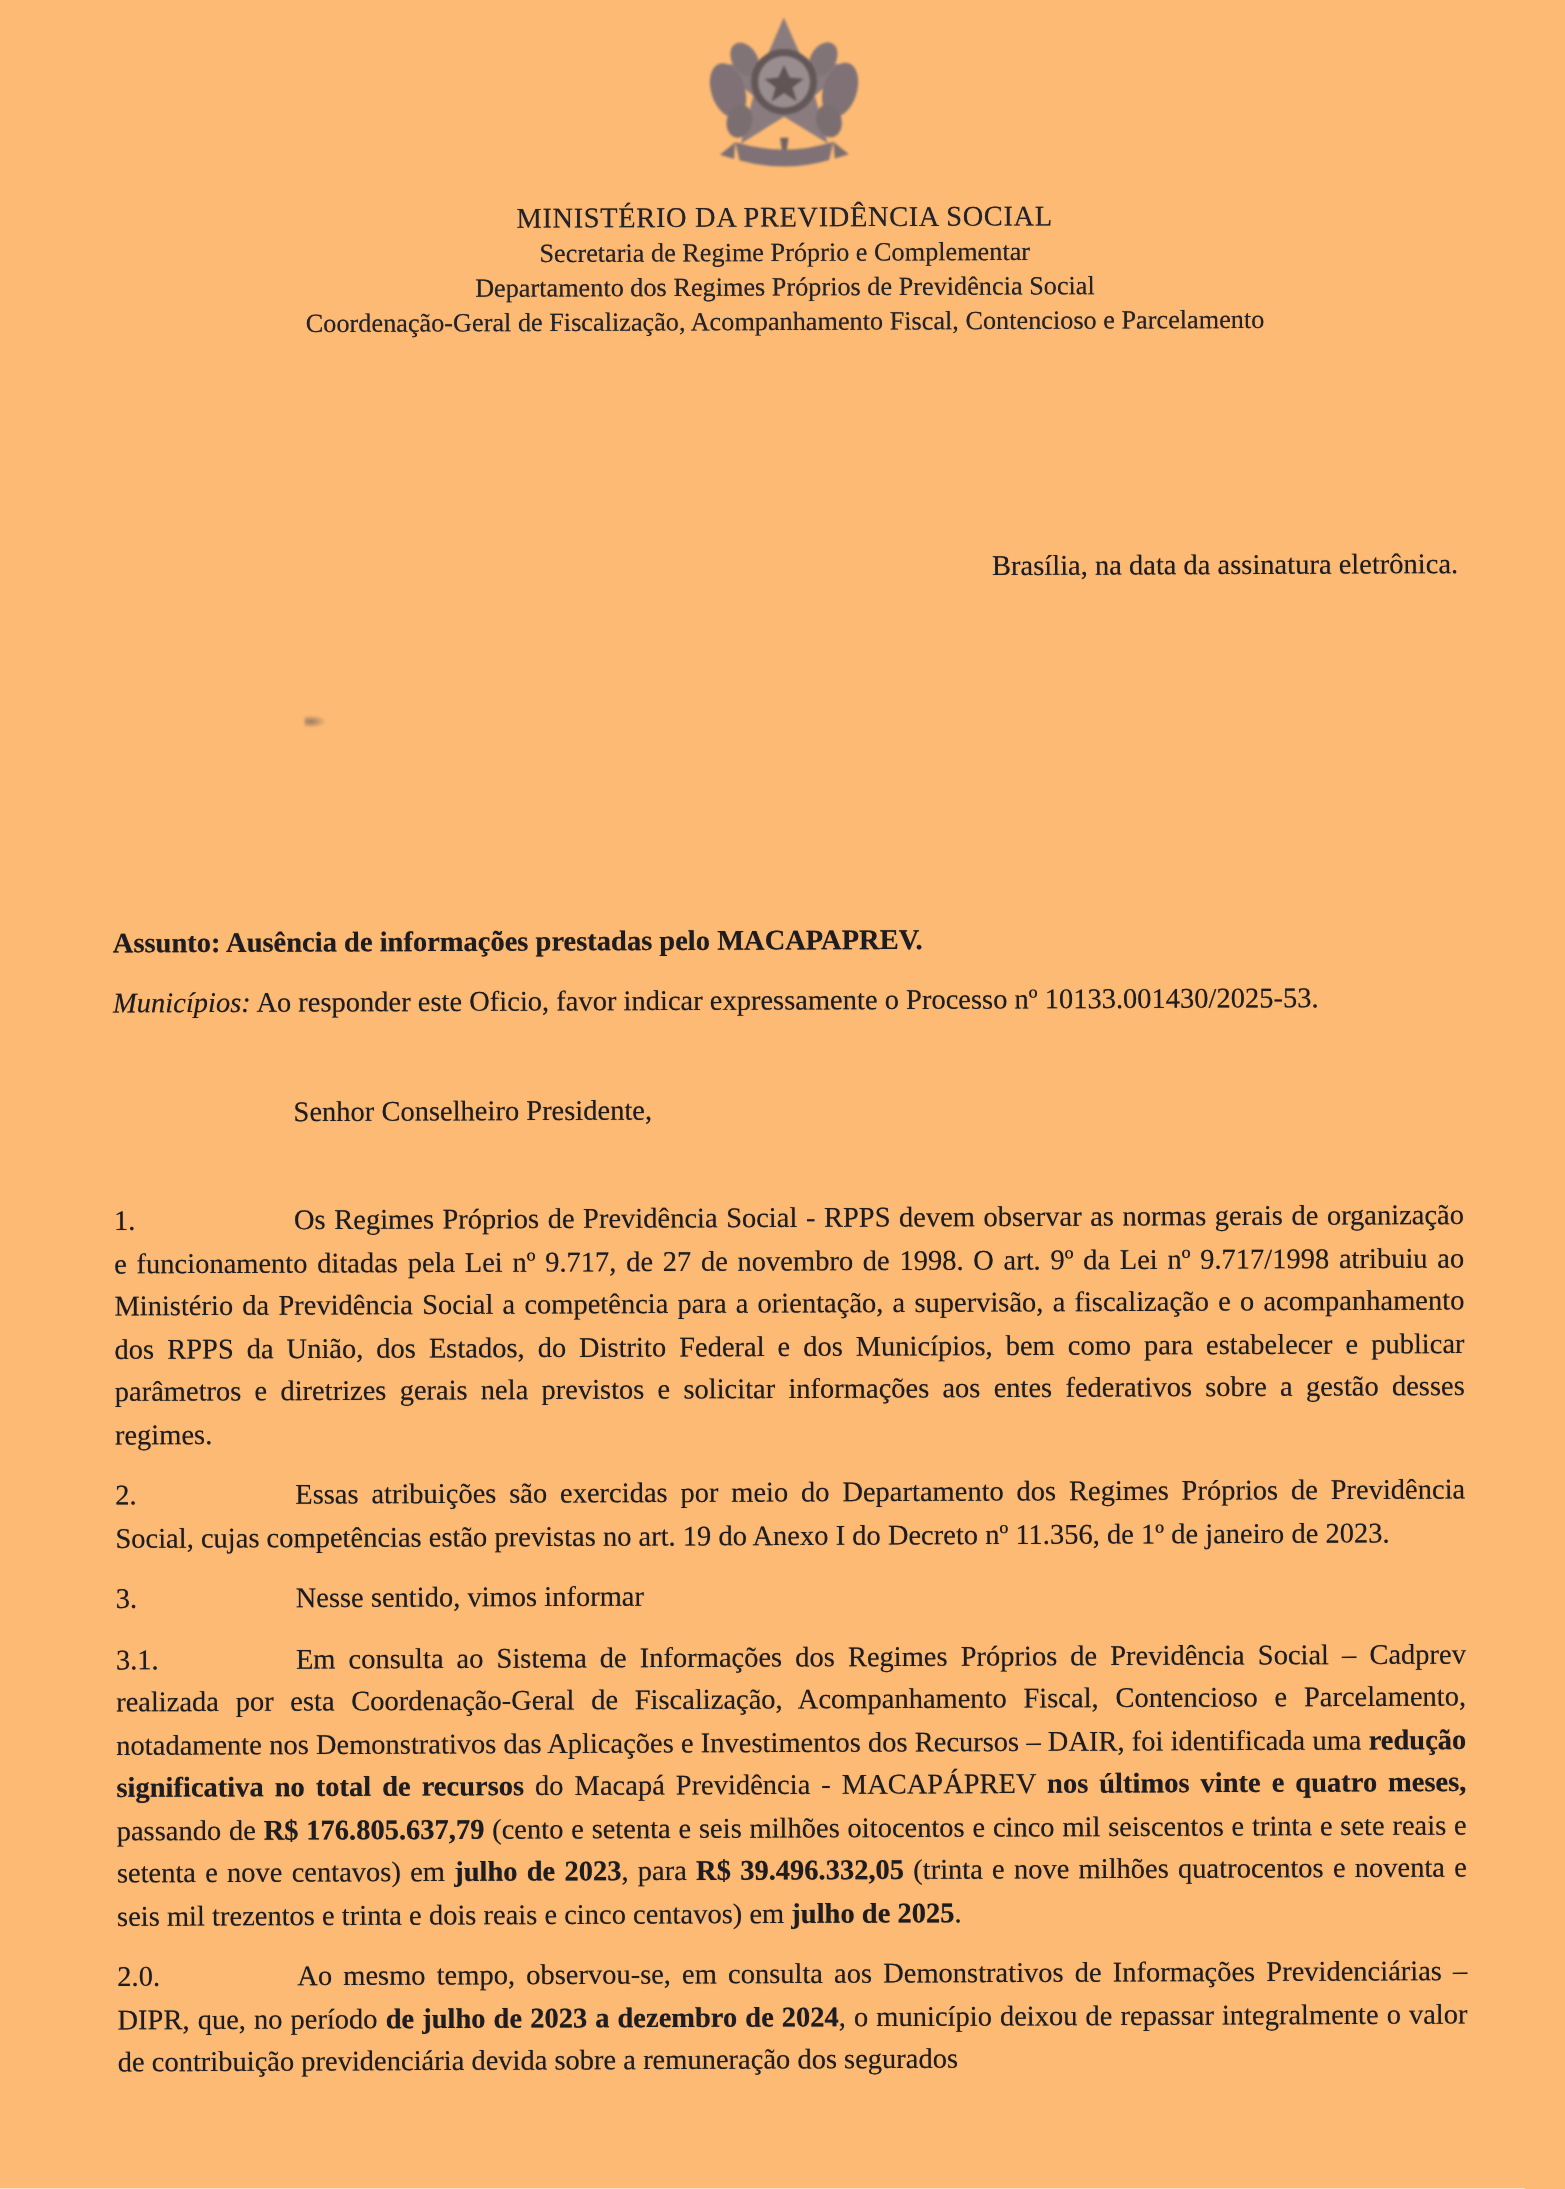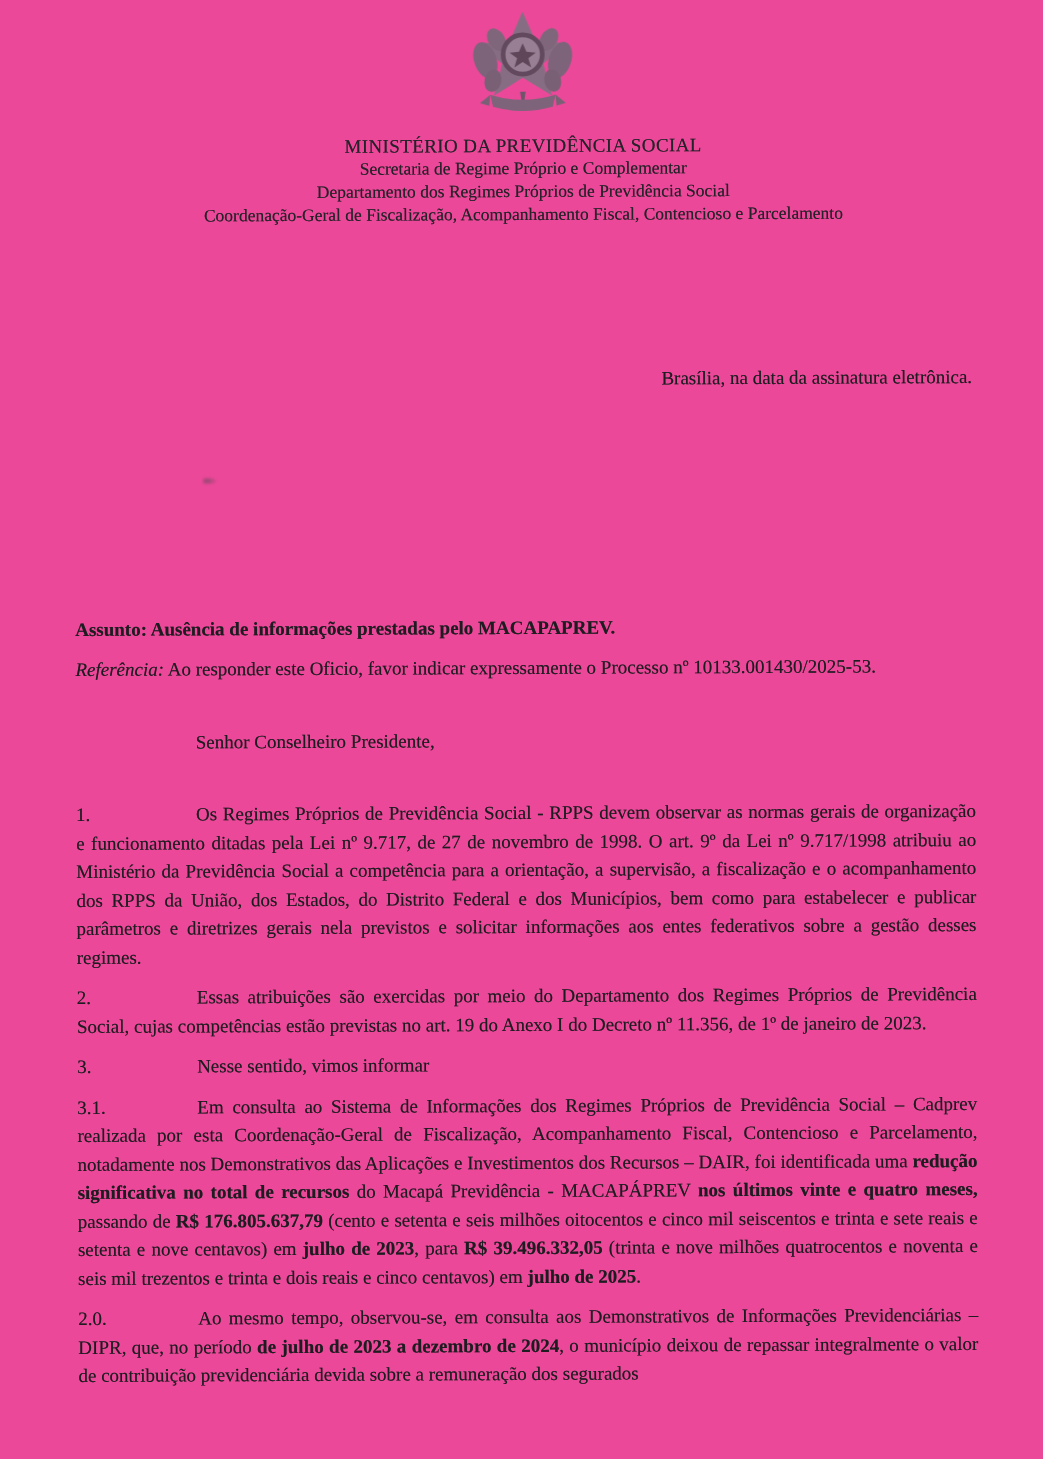--- a/index.html
+++ b/index.html
@@ -1,21 +1,21 @@
 <!DOCTYPE html>
 <html lang="pt-BR"><head>
 <meta charset="utf-8">
 <style>
   html, body { margin: 0; padding: 0; background: #ffffff; }
   .page {
     position: relative;
     width: 1043px;
     height: 1459px;
     margin: 0 auto;
-    background: #ec4899;
+    background: #fdba74;
     overflow: hidden;
     font-family: "Liberation Serif", serif;
     color: #1d1d21;
     box-sizing: border-box;
   }
   .scan {
     position: absolute;
     inset: 0;
     padding: 0 68px 0 75px;
     transform: rotate(-0.25deg);
@@ -121,21 +121,21 @@
       <div class="lh-1">MINISTÉRIO DA PREVIDÊNCIA SOCIAL</div>
       <div class="lh-n">Secretaria de Regime Próprio e Complementar</div>
       <div class="lh-n">Departamento dos Regimes Próprios de Previdência Social</div>
       <div class="lh-n">Coordenação-Geral de Fiscalização, Acompanhamento Fiscal, Contencioso e Parcelamento</div>
     </div>
 
     <div class="dateline txt">Brasília, na data da assinatura eletrônica.</div>
 
     <div class="subject txt">Assunto: Ausência de informações prestadas pelo MACAPAPREV.</div>
 
-    <div class="reference txt"><span class="lbl">Referência:</span><span> Ao responder este Oficio, favor indicar expressamente o Processo nº 10133.001430/2025-53.</span></div>
+    <div class="reference txt"><span class="lbl">Municípios:</span><span> Ao responder este Oficio, favor indicar expressamente o Processo nº 10133.001430/2025-53.</span></div>
 
     <div class="salutation txt">Senhor Conselheiro Presidente,</div>
 
     <div class="body-paras">
 
       <p class="para txt"><span class="pnum">1.</span><span>Os Regimes Próprios de Previdência Social - RPPS devem observar as normas gerais de organização e funcionamento ditadas pela Lei nº 9.717, de 27 de novembro de 1998. O art. 9º da Lei nº 9.717/1998 atribuiu ao Ministério da Previdência Social a competência para a orientação, a supervisão, a fiscalização e o acompanhamento dos RPPS da União, dos Estados, do Distrito Federal e dos Municípios, bem como para estabelecer e publicar parâmetros e diretrizes gerais nela previstos e solicitar informações aos entes federativos sobre a gestão desses regimes.</span></p>
 
       <p class="para txt"><span class="pnum">2.</span><span>Essas atribuições são exercidas por meio do Departamento dos Regimes Próprios de Previdência Social, cujas competências estão previstas no art. 19 do Anexo I do Decreto nº 11.356, de 1º de janeiro de 2023.</span></p>
 
       <p class="para txt"><span class="pnum">3.</span><span>Nesse sentido, vimos informar</span></p>

